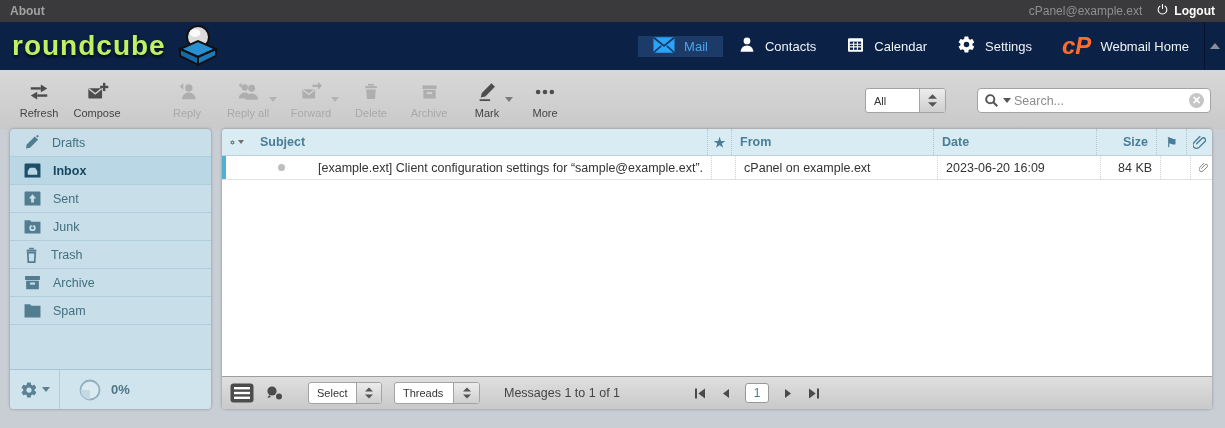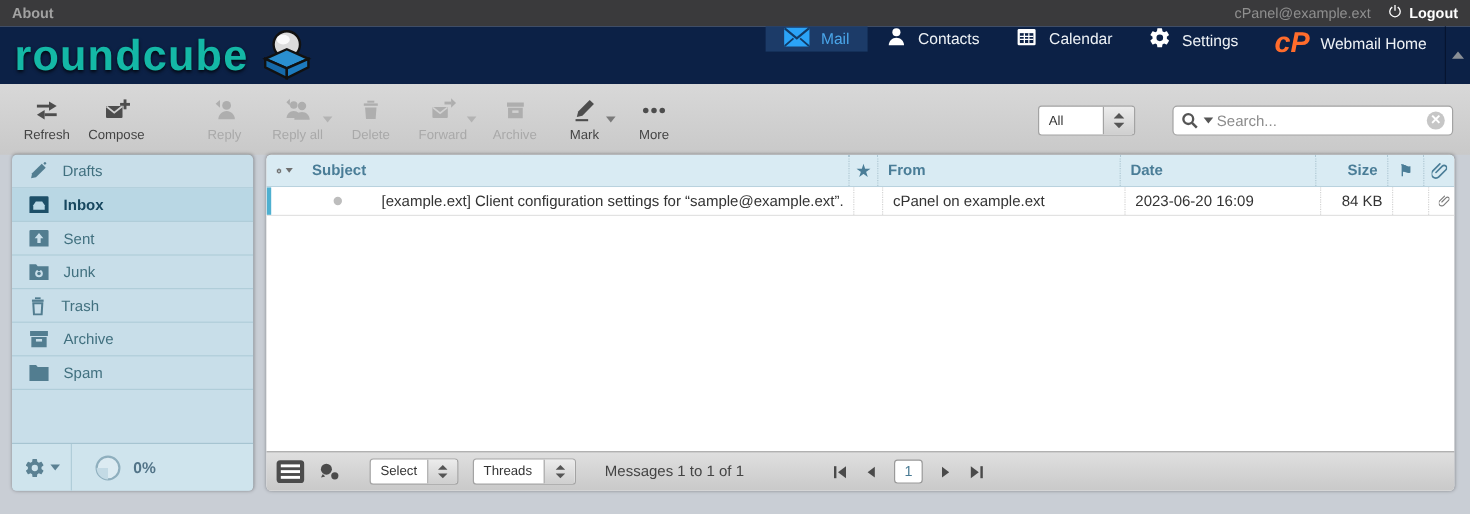--- a/index.html
+++ b/index.html
@@ -21,24 +21,24 @@
   .topbar .right { display: flex; align-items: center; gap: 14px; }
   .topbar .user { color: #8f8f8f; }
   .topbar .logout { color: #fff; font-weight: bold; display: flex; align-items: center; gap: 5px; cursor: pointer; }
   
   .navbar {
     height: 48px; background: #0c2146;
     display: flex; align-items: stretch;
   }
   .brand { display: flex; align-items: center; padding-left: 12px; gap: 2px; cursor: pointer; }
   .brand .logotype {
-    color: #14b8a6; font-size: 36px; font-weight: bold; letter-spacing: 1px;
+    color: #bef264; font-size: 28px; font-weight: bold; letter-spacing: 1px;
     text-shadow: 0 2px 3px rgba(0,0,0,0.8);
   }
-  .nav-items { margin-left: auto; display: flex; align-items: flex-start; }
+  .nav-items { margin-left: auto; display: flex; align-items: center; }
   .nav-item {
     display: flex; align-items: center; gap: 9px; padding: 0 15px;
     color: #eef2f6; font-size: 13px; cursor: pointer; white-space: nowrap;
   }
   .nav-item.active { background: #1c3b68; color: #4aa6ea; }
   .nav-collapse {
     width: 21px; display: flex; align-items: center; justify-content: center;
     border-left: 1px solid #061430; cursor: pointer;
   }
   .tri-up { width: 0; height: 0; border-left: 5px solid transparent; border-right: 5px solid transparent; border-bottom: 6px solid #8a8f96; }
@@ -282,41 +282,41 @@
           <polygon points="5,1.5 1.8,4.6 5,7.7"></polygon>
           <circle cx="8.5" cy="7" r="3.4"></circle>
           <path d="M2 19c0-3.6 2.9-6.5 6.5-6.5S15 15.4 15 19z"></path>
           <circle cx="16" cy="8" r="3.8"></circle>
           <path d="M9 20.5c0-3.9 3.1-7 7-7s7 3.1 7 7z"></path>
         </svg>
     </span>
     <span class="caret"></span>
     <span>Reply all</span>
   </div>
-  <div class="tbtn disabled">
-    <span class="ticon">
-      <svg width="20" height="22" viewBox="0 0 24 24">
-          <rect x="8.5" y="2.3" width="7" height="2"></rect>
-          <rect x="5" y="5" width="14" height="2.4"></rect>
-          <path d="M6.3 9h11.4l-.9 11.5H7.2z"></path>
-        </svg>
-    </span>
-    <span>Delete</span>
-  </div>
   <div class="tbtn disabled" style="width:62px;">
     <span class="ticon">
       <svg width="23" height="22" viewBox="0 0 24 24">
           <rect x="2" y="9" width="14" height="10" rx="1"></rect>
           <path d="M2.5 9.5l6.5 5 6.5-5" stroke="#d1d1d1" stroke-width="1.6" fill="none"></path>
           <rect x="13" y="4" width="6" height="2.6"></rect>
           <polygon points="19,1 23.5,5.3 19,9.6"></polygon>
         </svg>
     </span>
     <span class="caret"></span>
     <span>Forward</span>
+  </div>
+  <div class="tbtn disabled">
+    <span class="ticon">
+      <svg width="20" height="22" viewBox="0 0 24 24">
+          <rect x="8.5" y="2.3" width="7" height="2"></rect>
+          <rect x="5" y="5" width="14" height="2.4"></rect>
+          <path d="M6.3 9h11.4l-.9 11.5H7.2z"></path>
+        </svg>
+    </span>
+    <span>Delete</span>
   </div>
   <div class="tbtn disabled">
     <span class="ticon">
       <svg width="21" height="22" viewBox="0 0 24 24">
           <path d="M4 4.5h16v4H4z"></path>
           <path d="M5 9.5h14v10H5z"></path>
           <rect x="9" y="12" width="6" height="2.4" fill="#d1d1d1"></rect>
         </svg>
     </span>
     <span>Archive</span>

